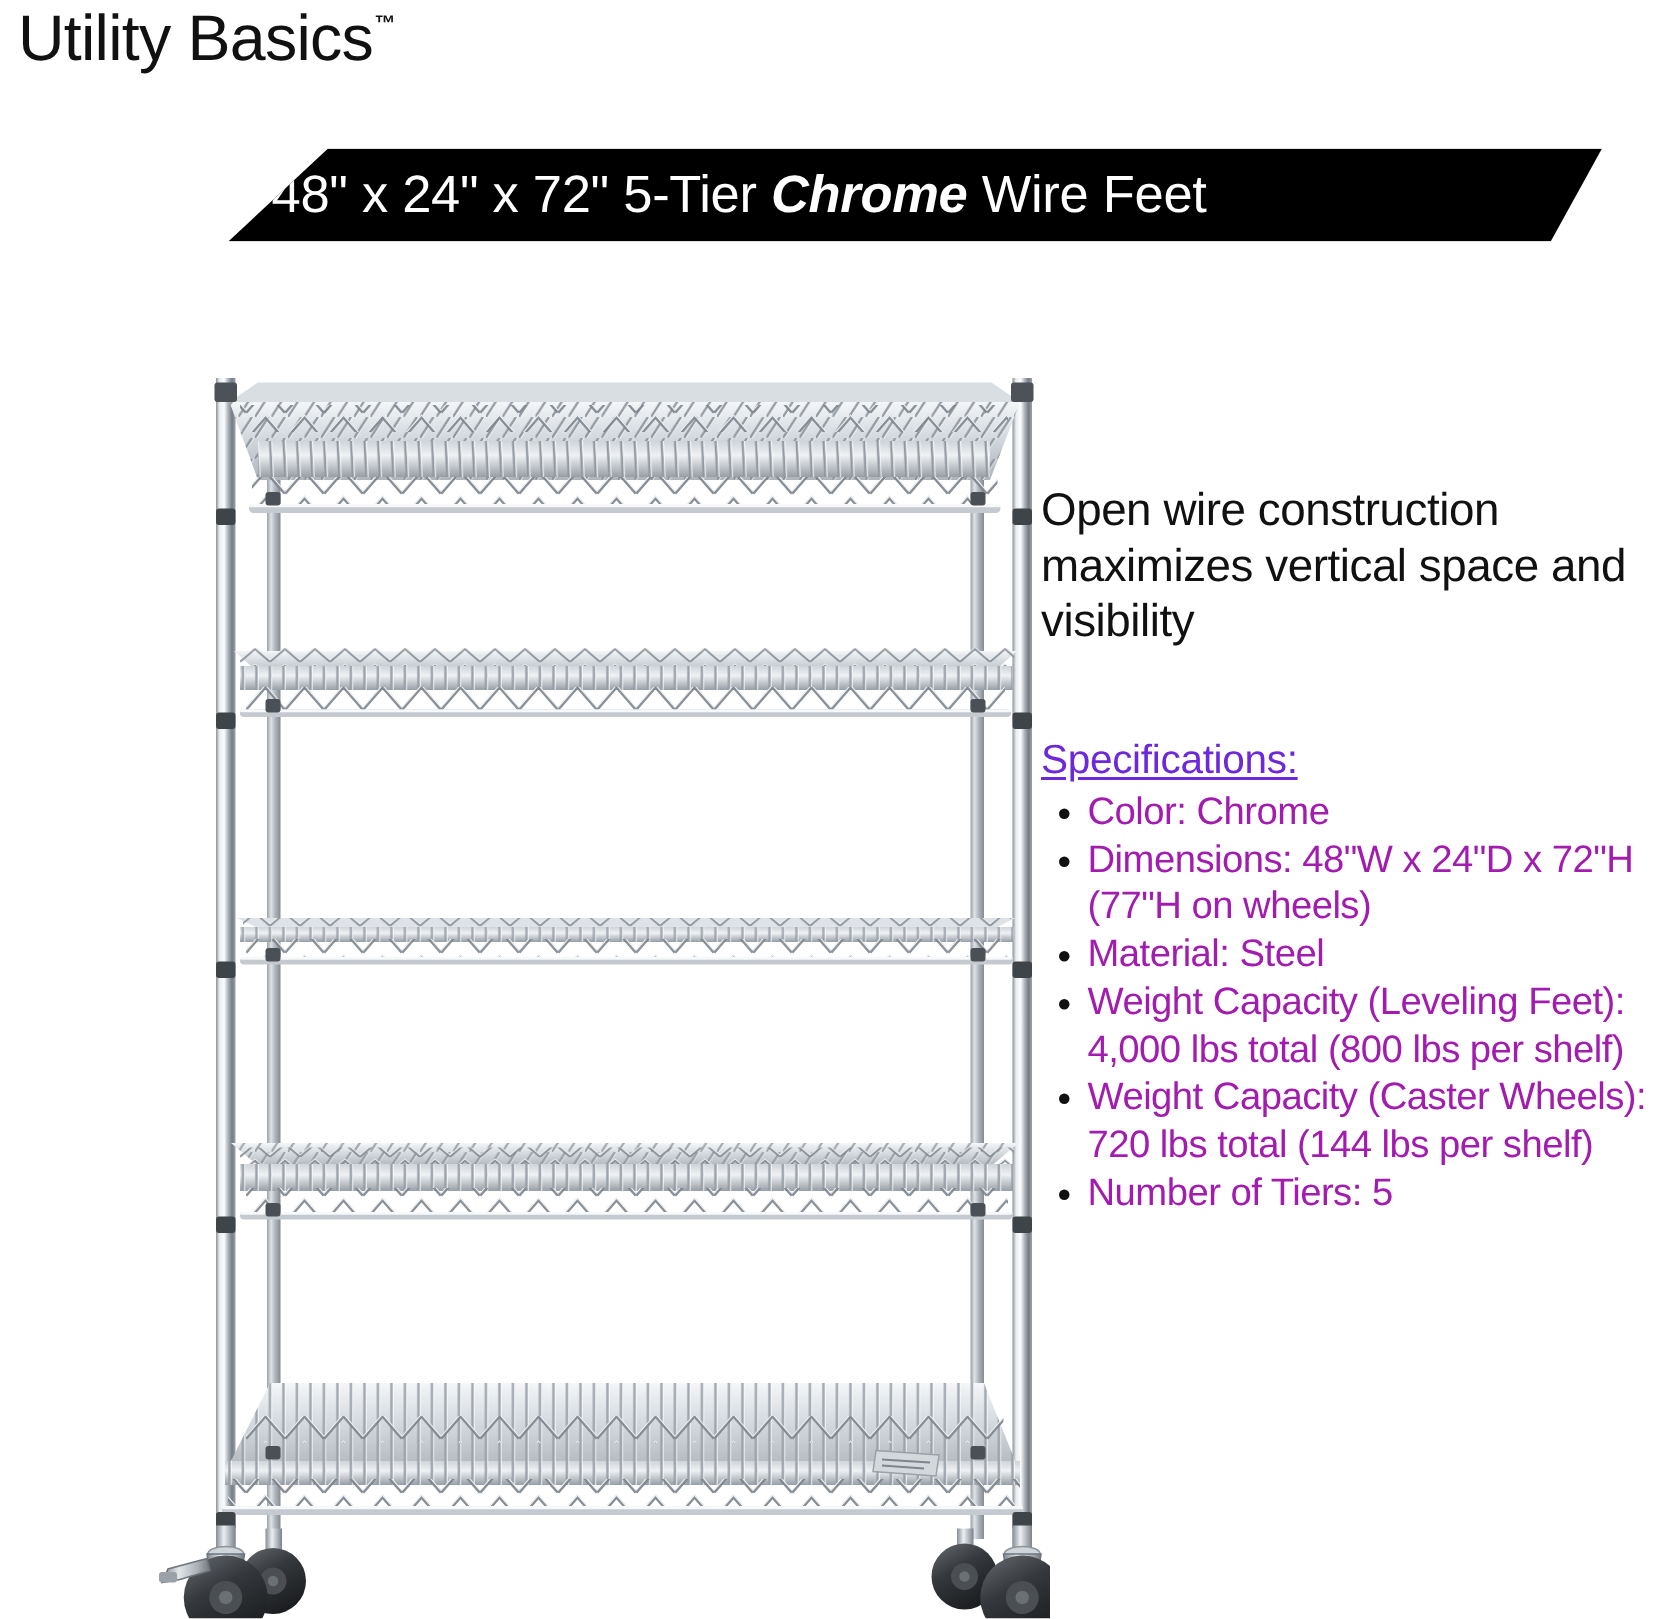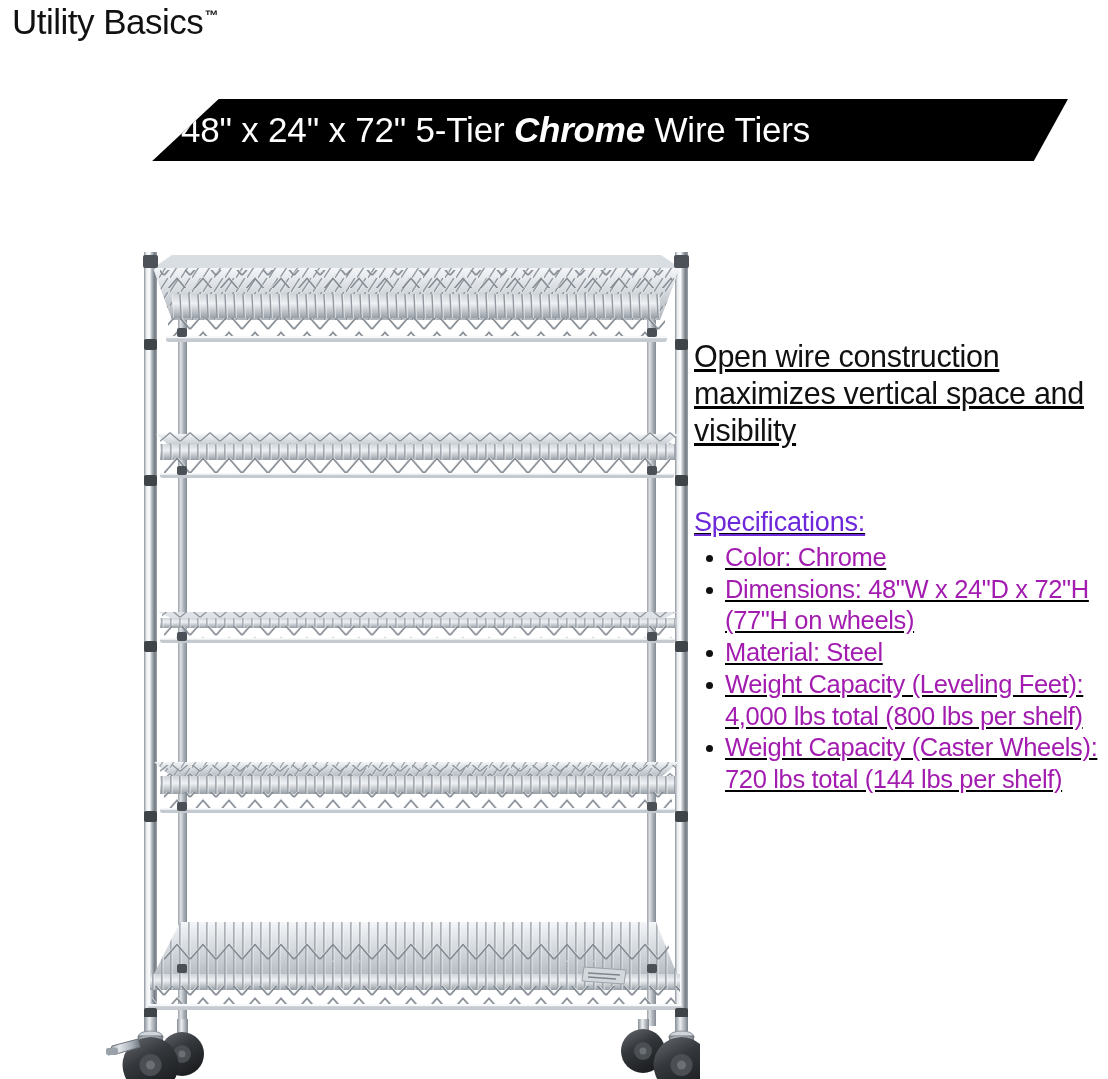--- a/index.html
+++ b/index.html
@@ -19,21 +19,21 @@
   
   #brand-logo {
     position: absolute;
     left: 12px;
     top: 2px;
     display: flex;
     align-items: flex-start;
   }
   #brand-logo .brand-text {
     font-family: "Liberation Sans", sans-serif;
-    font-size: 35px;
+    font-size: 43px;
     font-weight: 400;
     letter-spacing: -0.5px;
     line-height: 1.15;
     color: #111111;
     white-space: nowrap;
   }
   #brand-logo .brand-tm {
     font-size: 14px;
     font-weight: 700;
     line-height: 1;
@@ -67,23 +67,22 @@
   }
   #title-banner .banner-text b {
     font-weight: 700;
     font-style: italic;
   }
 
   
   #copy-column {
     position: absolute;
     left: 694px;
-    top: 338px;
+    top: 322px;
     width: 414px;
-    text-decoration: underline;
   }
   #headline {
     font-size: 30.5px;
     line-height: 1.22;
     color: #111111;
     letter-spacing: -0.3px;
     margin: 0;
     font-weight: 400;
   }
   #specs-block {
@@ -133,21 +132,21 @@
 </style>
 </head>
 <body>
 
 <div id="brand-logo">
   <span class="brand-text">Utility Basics</span>
   <span class="brand-tm">™</span>
 </div>
 
 <div id="title-banner">
-  <div class="banner-text"><span>48" x 24" x 72" 5-Tier </span><b>Chrome</b><span> Wire Tiers</span></div>
+  <div class="banner-text"><span>48" x 24" x 72" 5-Tier </span><b>Chrome</b><span> Wire Feet</span></div>
 </div>
 
 <div id="product-photo">
 <svg viewBox="0 0 640 857" width="640" height="857" xmlns="http://www.w3.org/2000/svg">
   <defs>
     <linearGradient id="postG" x1="0" y1="0" x2="1" y2="0">
       <stop offset="0%" stop-color="#8a9098"></stop>
       <stop offset="18%" stop-color="#e9ecef"></stop>
       <stop offset="42%" stop-color="#fbfcfd"></stop>
       <stop offset="62%" stop-color="#aeb4bb"></stop>
@@ -365,15 +364,16 @@
   <p id="headline">Open wire construction maximizes vertical space and visibility</p>
 
   <div id="specs-block">
     <div id="specs-heading">Specifications:</div>
     <ul id="specs-list">
       <li><span class="bullet-dot"></span><span>Color: Chrome</span></li>
       <li><span class="bullet-dot"></span><span>Dimensions: 48"W x 24"D x 72"H (77"H on wheels)</span></li>
       <li><span class="bullet-dot"></span><span>Material: Steel</span></li>
       <li><span class="bullet-dot"></span><span>Weight Capacity (Leveling Feet): 4,000 lbs total (800 lbs per shelf)</span></li>
       <li><span class="bullet-dot"></span><span>Weight Capacity (Caster Wheels): 720 lbs total (144 lbs per shelf)</span></li>
+      <li><span class="bullet-dot"></span><span>Number of Tiers: 5</span></li>
     </ul>
   </div>
 </div>
 
 </body></html>

